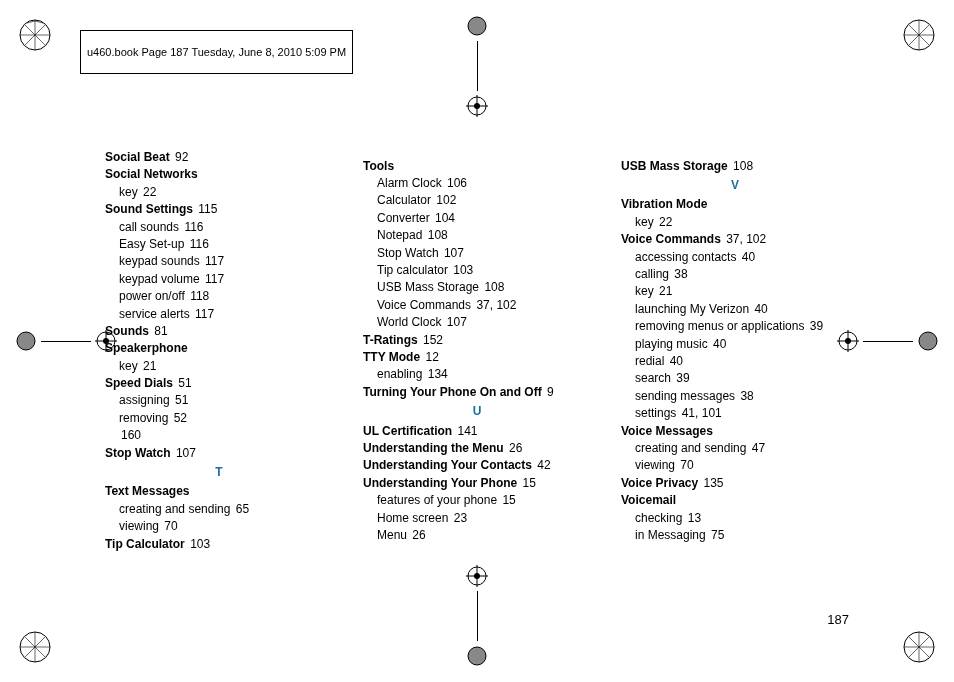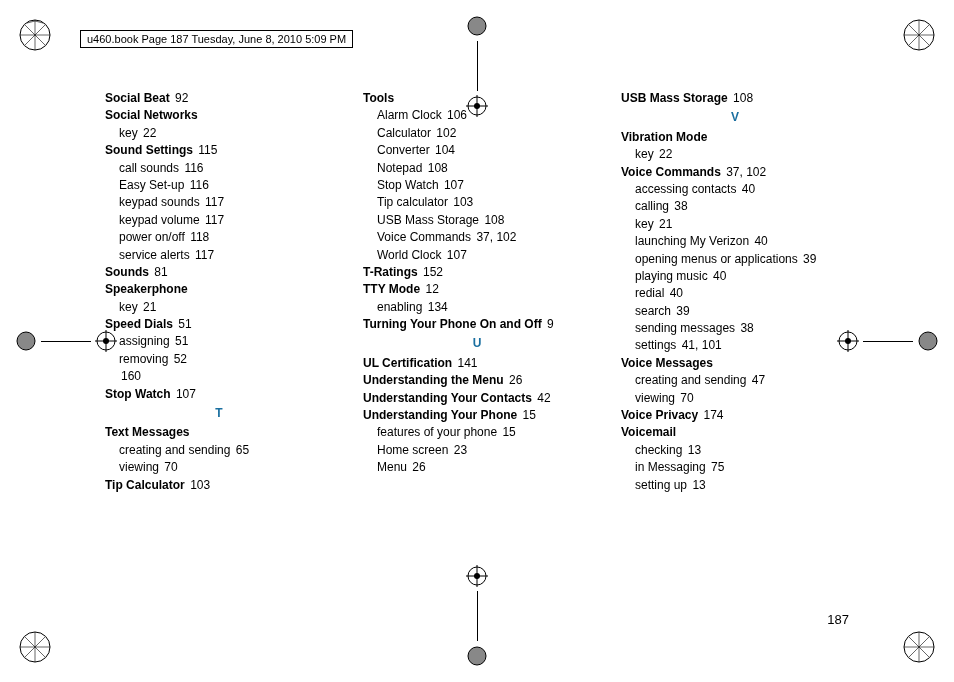--- a/index.html
+++ b/index.html
@@ -35,33 +35,34 @@
   .sm-bottom { bottom: 15px; left: 50%; transform: translateX(-50%); flex-direction: column-reverse; }
   .side-mark .dash { display:flex; align-items:center; }
   .side-mark .dash.line-h { width: 50px; height:1px; background:#000; margin:0 4px;}
   .side-mark .dash.line-v { height: 50px; width:1px; background:#000; margin:4px 0;}
 
   .header-box {
     position: absolute;
     top: 30px;
     left: 80px;
     border: 1px solid #000;
-    padding: 2px 6px;
+    padding: 15px 6px;
     font-size: 11px;
     background: #fff;
   }
 
   .page-area {
     position: absolute;
     top: 90px;
     left: 105px;
     right: 105px;
     bottom: 70px;
     display: flex;
     gap: 30px;
+    align-items: center;
   }
   .col {
     flex: 1;
     line-height: 1.45;
     font-size: 12px;
   }
   .entry-main { font-weight: bold; }
   .entry-sub { margin-left: 14px; }
   .pg { font-weight: normal; margin-left: 2px; }
   .letter { color:#1a6fa0; font-weight:bold; text-align:center; margin: 2px 0; }
@@ -231,30 +232,29 @@
   <div class="col" id="col2">
       <div><span class="entry-main">USB Mass Storage</span><span class="pg"> 108</span></div>
       <div class="letter">V</div>
       <div><span class="entry-main">Vibration Mode</span></div>
       <div class="entry-sub"><span>key</span><span class="pg"> 22</span></div>
       <div><span class="entry-main">Voice Commands</span><span class="pg"> 37, 102</span></div>
       <div class="entry-sub"><span>accessing contacts</span><span class="pg"> 40</span></div>
       <div class="entry-sub"><span>calling</span><span class="pg"> 38</span></div>
       <div class="entry-sub"><span>key</span><span class="pg"> 21</span></div>
       <div class="entry-sub"><span>launching My Verizon</span><span class="pg"> 40</span></div>
-      <div class="entry-sub"><span>opening menus or applications</span><span class="pg"> 39</span></div>
+      <div class="entry-sub"><span>removing menus or applications</span><span class="pg"> 39</span></div>
       <div class="entry-sub"><span>playing music</span><span class="pg"> 40</span></div>
       <div class="entry-sub"><span>redial</span><span class="pg"> 40</span></div>
       <div class="entry-sub"><span>search</span><span class="pg"> 39</span></div>
       <div class="entry-sub"><span>sending messages</span><span class="pg"> 38</span></div>
       <div class="entry-sub"><span>settings</span><span class="pg"> 41, 101</span></div>
       <div><span class="entry-main">Voice Messages</span></div>
       <div class="entry-sub"><span>creating and sending</span><span class="pg"> 47</span></div>
       <div class="entry-sub"><span>viewing</span><span class="pg"> 70</span></div>
-      <div><span class="entry-main">Voice Privacy</span><span class="pg"> 174</span></div>
+      <div><span class="entry-main">Voice Privacy</span><span class="pg"> 135</span></div>
       <div><span class="entry-main">Voicemail</span></div>
       <div class="entry-sub"><span>checking</span><span class="pg"> 13</span></div>
       <div class="entry-sub"><span>in Messaging</span><span class="pg"> 75</span></div>
-      <div class="entry-sub"><span>setting up</span><span class="pg"> 13</span></div>
     </div>
 </div>
 
 <div class="page-num">187</div>
 
 </body></html>

